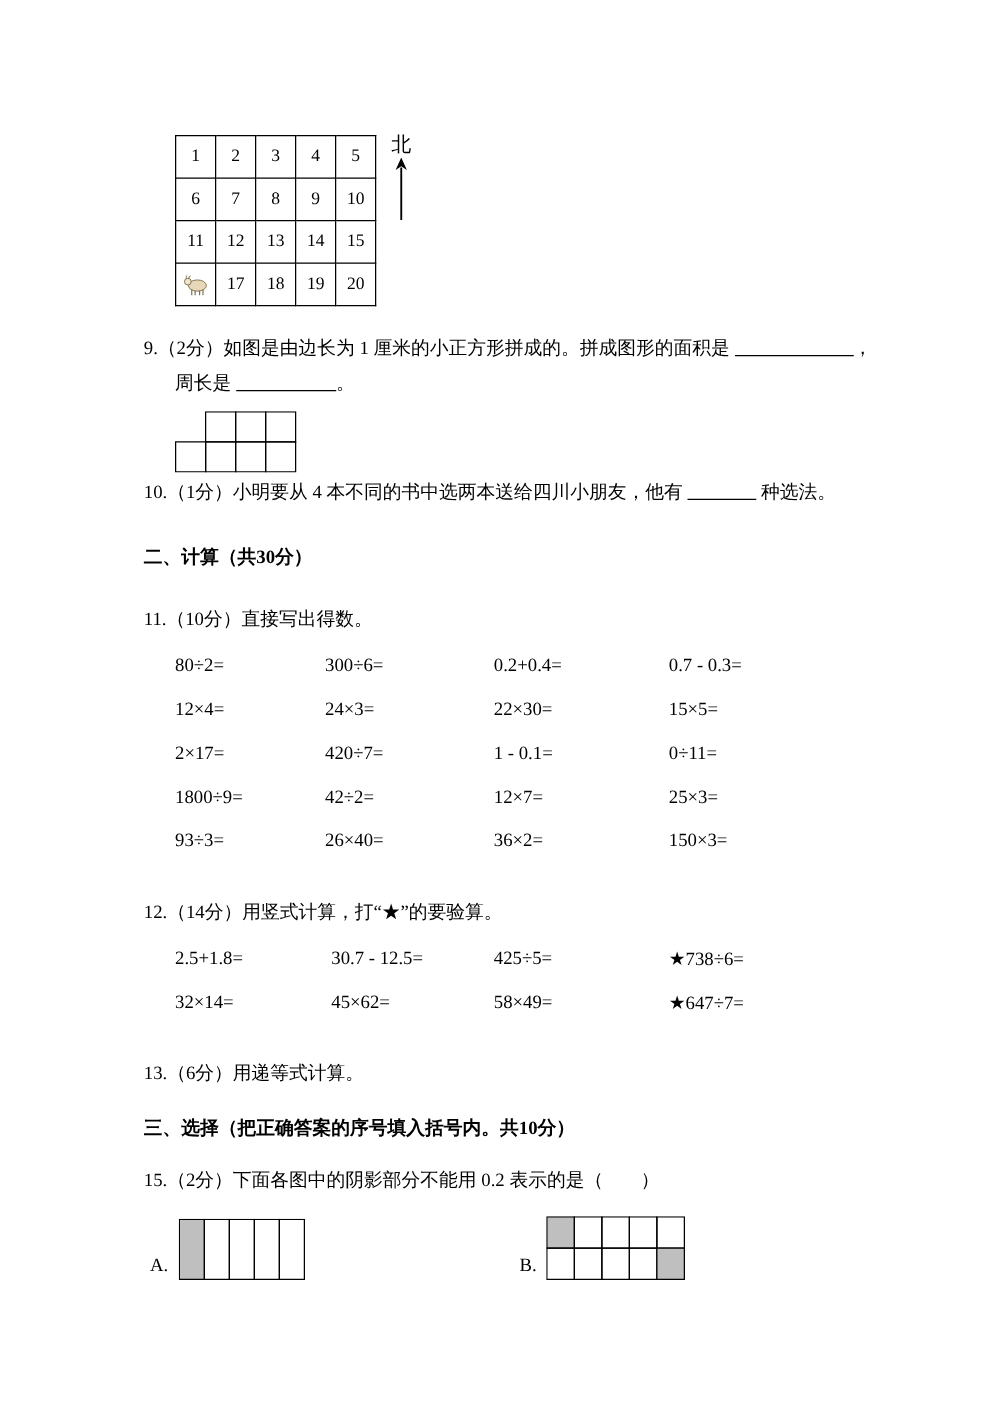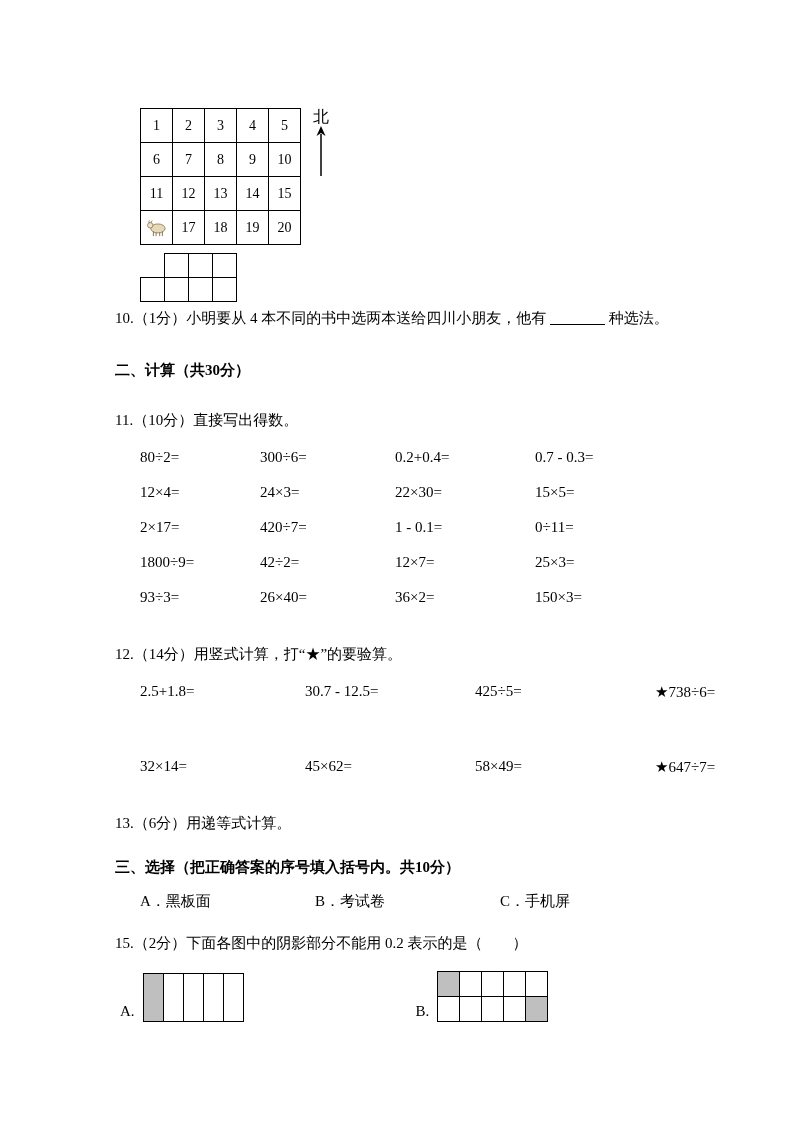--- a/index.html
+++ b/index.html
@@ -28,21 +28,21 @@
   .compass .n-label{font-size:16px;line-height:18px;}
   
   .q{margin:0;line-height:28px;}
   .indent{padding-left:25px;}
   .sec{font-weight:bold;margin:0;line-height:28px;}
   .blank{display:inline-block;border-bottom:1px solid #000;height:14px;vertical-align:-2px;}
   .w95{width:95px}.w80{width:80px}.w55{width:55px}
   
   .grid{display:grid;margin-left:25px;}
   .g11{grid-template-columns:120px 135px 140px 140px;grid-auto-rows:35px;align-items:center;}
-  .g12{grid-template-columns:125px 130px 140px 140px;grid-auto-rows:35px;align-items:center;gap:40px;}
+  .g12{grid-template-columns:125px 130px 140px 140px;grid-auto-rows:35px;align-items:center;}
   .g13{grid-template-columns:175px 180px auto;grid-auto-rows:32px;align-items:center;}
   .g14{grid-template-columns:175px 185px auto;grid-auto-rows:28px;align-items:center;}
   
   .fig9{margin:8px 0 0 25px;display:block;}
   .figs15{display:flex;align-items:flex-end;margin:14px 0 0 5px;}
   .figlabel{margin:0 8px 2px 0;}
   .figgapB{margin-left:172px;}
   svg{display:block;}
   .mt18{margin-top:2px}.mt20{margin-top:20px}.mt22{margin-top:22px}
   .mt24{margin-top:24px}.mt10{margin-top:25px}
@@ -99,20 +99,28 @@
       </table>
     <div class="compass">
       <span class="n-label">北</span>
       <svg width="14" height="52" viewBox="0 0 14 52">
         <line x1="7" y1="50" x2="7" y2="8" stroke="#000" stroke-width="1.5"></line>
         <polygon points="7,0 2.5,10 7,7 11.5,10" fill="#000"></polygon>
       </svg>
     </div>
   </div>
 
+  <p class="q mt20">
+    <span>9.（2分）如图是由边长为 1 厘米的小正方形拼成的。拼成图形的面积是</span>
+    <span class="blank w95"></span><span>，</span><br>
+    <span class="indent" style="display:inline-block;">
+      <span>周长是</span>
+      <span class="blank w80"></span><span>。</span>
+    </span>
+  </p>
 
   <svg class="fig9" width="99" height="49" viewBox="0 0 99 49">
     <g transform="translate(0.5,0.5)" fill="none" stroke="#000" stroke-width="1">
       <rect x="24" y="0" width="24" height="24"></rect>
       <rect x="48" y="0" width="24" height="24"></rect>
       <rect x="72" y="0" width="24" height="24"></rect>
       <rect x="0" y="24" width="24" height="24"></rect>
       <rect x="24" y="24" width="24" height="24"></rect>
       <rect x="48" y="24" width="24" height="24"></rect>
       <rect x="72" y="24" width="24" height="24"></rect>
@@ -160,25 +168,20 @@
     <span>32×14=</span>
     <span>45×62=</span>
     <span>58×49=</span>
     <span>★647÷7=</span>
   </div>
 
   <p class="q mt10">13.（6分）用递等式计算。</p>
 
   <p class="sec mt16">三、选择（把正确答案的序号填入括号内。共10分）</p>
 
-  <div class="grid g14 mt6">
-    <span>A．黑板面</span>
-    <span>B．考试卷</span>
-    <span>C．手机屏</span>
-  </div>
 
   <p class="q mt14">15.（2分）下面各图中的阴影部分不能用 0.2 表示的是（　　）</p>
   <div class="figs15">
     <span class="figlabel">A.</span>
     <svg width="101" height="49" viewBox="0 0 101 49">
       <g transform="translate(0.5,0.5)" stroke="#000" stroke-width="1">
         <rect x="0" y="0" width="20" height="48" fill="#bfbfbf"></rect>
         <rect x="20" y="0" width="20" height="48" fill="none"></rect>
         <rect x="40" y="0" width="20" height="48" fill="none"></rect>
         <rect x="60" y="0" width="20" height="48" fill="none"></rect>

